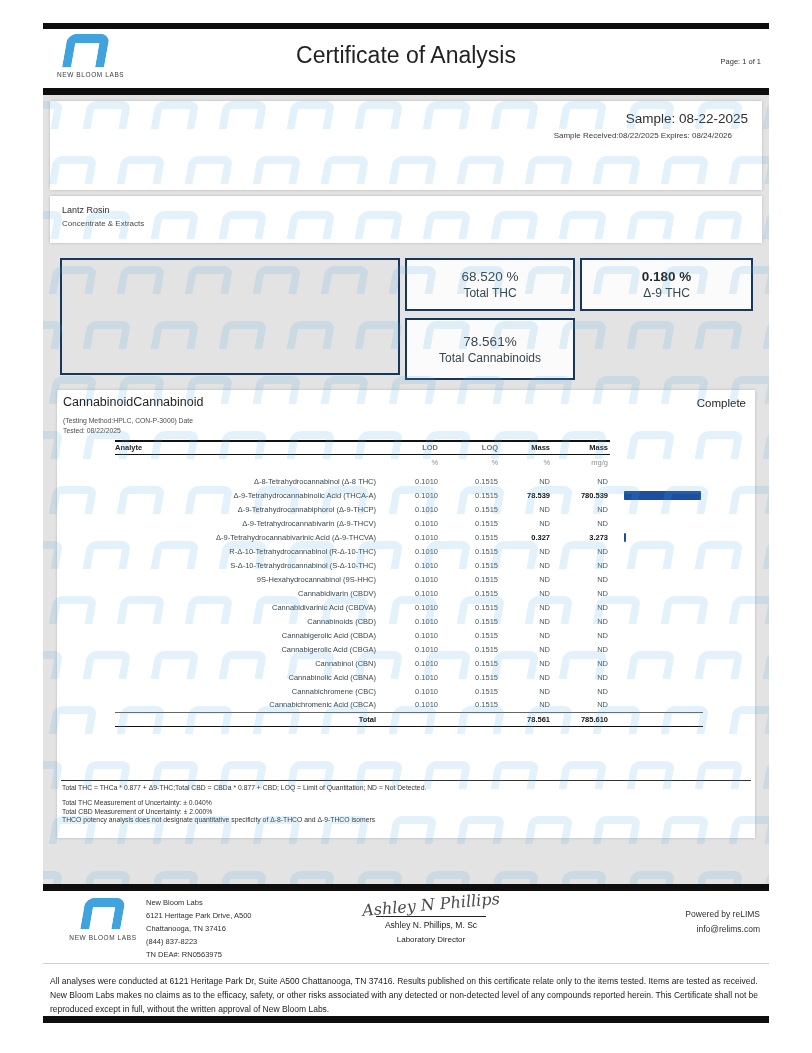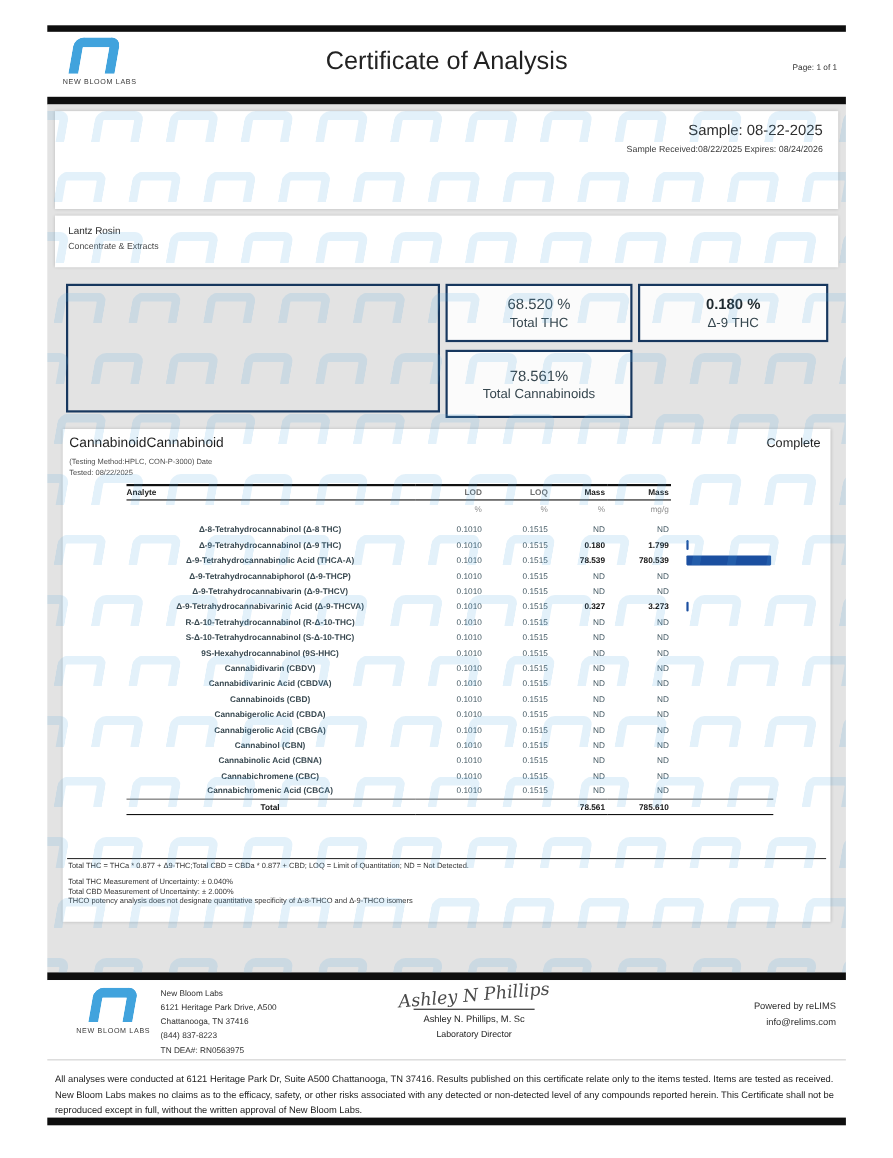--- a/index.html
+++ b/index.html
@@ -27,21 +27,21 @@
   .page-no { position:absolute; right:8px; top:28px; font-size:7.5px; color:#333; }
 
   
   .content { position:absolute; top:95px; left:0; width:726px; height:789px; background:#e3e3e3; }
   .wm-layer { position:absolute; inset:0; overflow:hidden; pointer-events:none; z-index:5; }
   .wm { position:absolute; width:44px; height:28px; border:8px solid rgba(84,168,222,0.16);
     border-bottom:none; border-radius:9px 9px 0 0; transform:skewX(-10deg); }
   .card { position:absolute; background:#fff; box-shadow:0 0 3px rgba(0,0,0,0.18); }
   #sample-card { left:7px; top:6px; width:712px; height:89px; }
   .sample-label { position:absolute; right:14px; top:10px; font-size:13.5px; color:#2e2e2e; }
-  .sample-meta { position:absolute; right:14px; top:30px; font-size:8px; color:#3a3a3a; }
+  .sample-meta { position:absolute; right:30px; top:30px; font-size:8px; color:#3a3a3a; }
   #client-card { left:7px; top:101px; width:712px; height:47px; }
   .client-name { position:absolute; left:12px; top:9px; font-size:9px; color:#2f2f2f; }
   .client-type { position:absolute; left:12px; top:23px; font-size:8px; color:#4a4a4a; }
 
   
   .navybox { position:absolute; border:2px solid #17375e; background:rgba(255,255,255,0.85); }
   #photo-box { left:17px; top:163px; width:340px; height:117px; background:transparent; }
   .sumbox { display:flex; flex-direction:column; align-items:center; justify-content:center; }
   .sum-val { font-size:13.5px; color:#37474f; }
   .sum-val.b { font-weight:700; color:#1f292e; }
@@ -61,21 +61,21 @@
   table.coa { position:absolute; left:58px; top:50px; width:588px; border-collapse:collapse;
     font-size:7.5px; color:#455a64; }
   table.coa th { border-top:2px solid #111; border-bottom:1.2px solid #111; height:13px;
     font-size:7.5px; text-align:right; padding-right:2px; }
   table.coa th.h-analyte { text-align:left; color:#222; }
   table.coa th.h-gray { color:#6e6e6e; }
   table.coa th.h-dark { color:#1a1a1a; }
   table.coa th.h-bar { border:none; }
   table.coa td { height:14px; text-align:right; padding-right:2px; white-space:nowrap; }
   table.coa .units td { height:20px; vertical-align:top; padding-top:3px; color:#8f8f8f; border:none; }
-  table.coa td.c-analyte { text-align:center; color:#37474f;font-weight:bold; }
+  table.coa td.c-analyte { text-align:right; color:#37474f; }
   table.coa td.b { font-weight:700; color:#111; }
   table.coa col.w-lod { width:62px; } table.coa col.w-loq { width:60px; }
   table.coa col.w-mass { width:52px; } table.coa col.w-mgg { width:58px; }
   table.coa col.w-bar { width:92px; }
   td.c-bar { padding-left:14px; text-align:left; }
   .bar { height:9px; background:#1b4fa0; border-radius:1px; }
   tr.total-row td { border-top:1px solid #666; border-bottom:1.5px solid #111;
     font-weight:700; color:#111; }
   tr.total-row td.c-analyte { color:#111; }
 
@@ -181,30 +181,20 @@
         <tbody>
   <tr>
     <td class="c-analyte">Δ-8-Tetrahydrocannabinol (Δ-8 THC)</td>
     <td>0.1010</td>
     <td>0.1515</td>
     <td>ND</td>
     <td>ND</td>
     <td class="c-bar"></td>
   </tr>
 
-  <tr>
-    <td class="c-analyte">Δ-9-Tetrahydrocannabinol (Δ-9 THC)</td>
-    <td>0.1010</td>
-    <td>0.1515</td>
-    <td class="b">0.180</td>
-    <td class="b">1.799</td>
-    <td class="c-bar">
-                <div class="bar" style="width: 2px;"></div>
-              </td>
-  </tr>
 
   <tr>
     <td class="c-analyte">Δ-9-Tetrahydrocannabinolic Acid (THCA-A)</td>
     <td>0.1010</td>
     <td>0.1515</td>
     <td class="b">78.539</td>
     <td class="b">780.539</td>
     <td class="c-bar">
                 <div class="bar" style="width: 76.9682px;"></div>
               </td>

